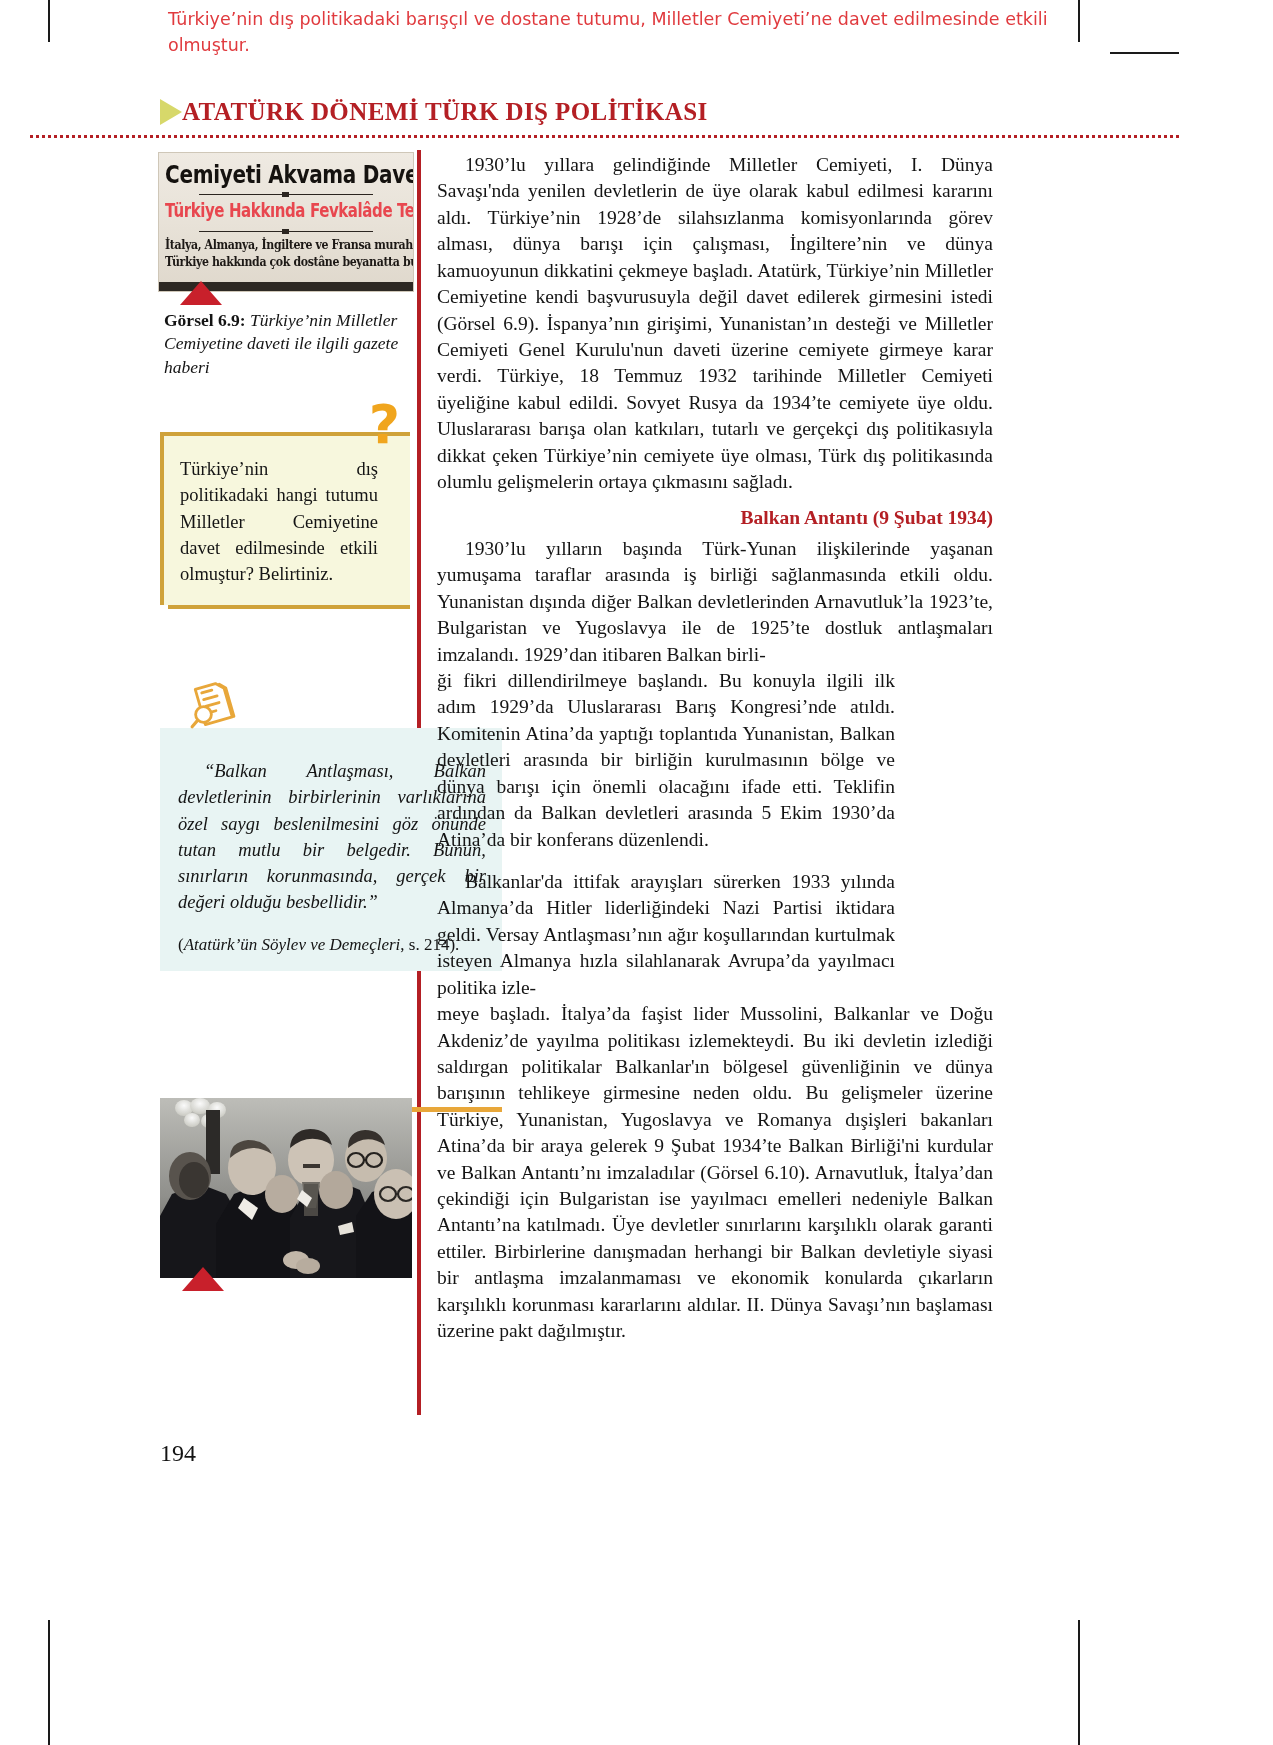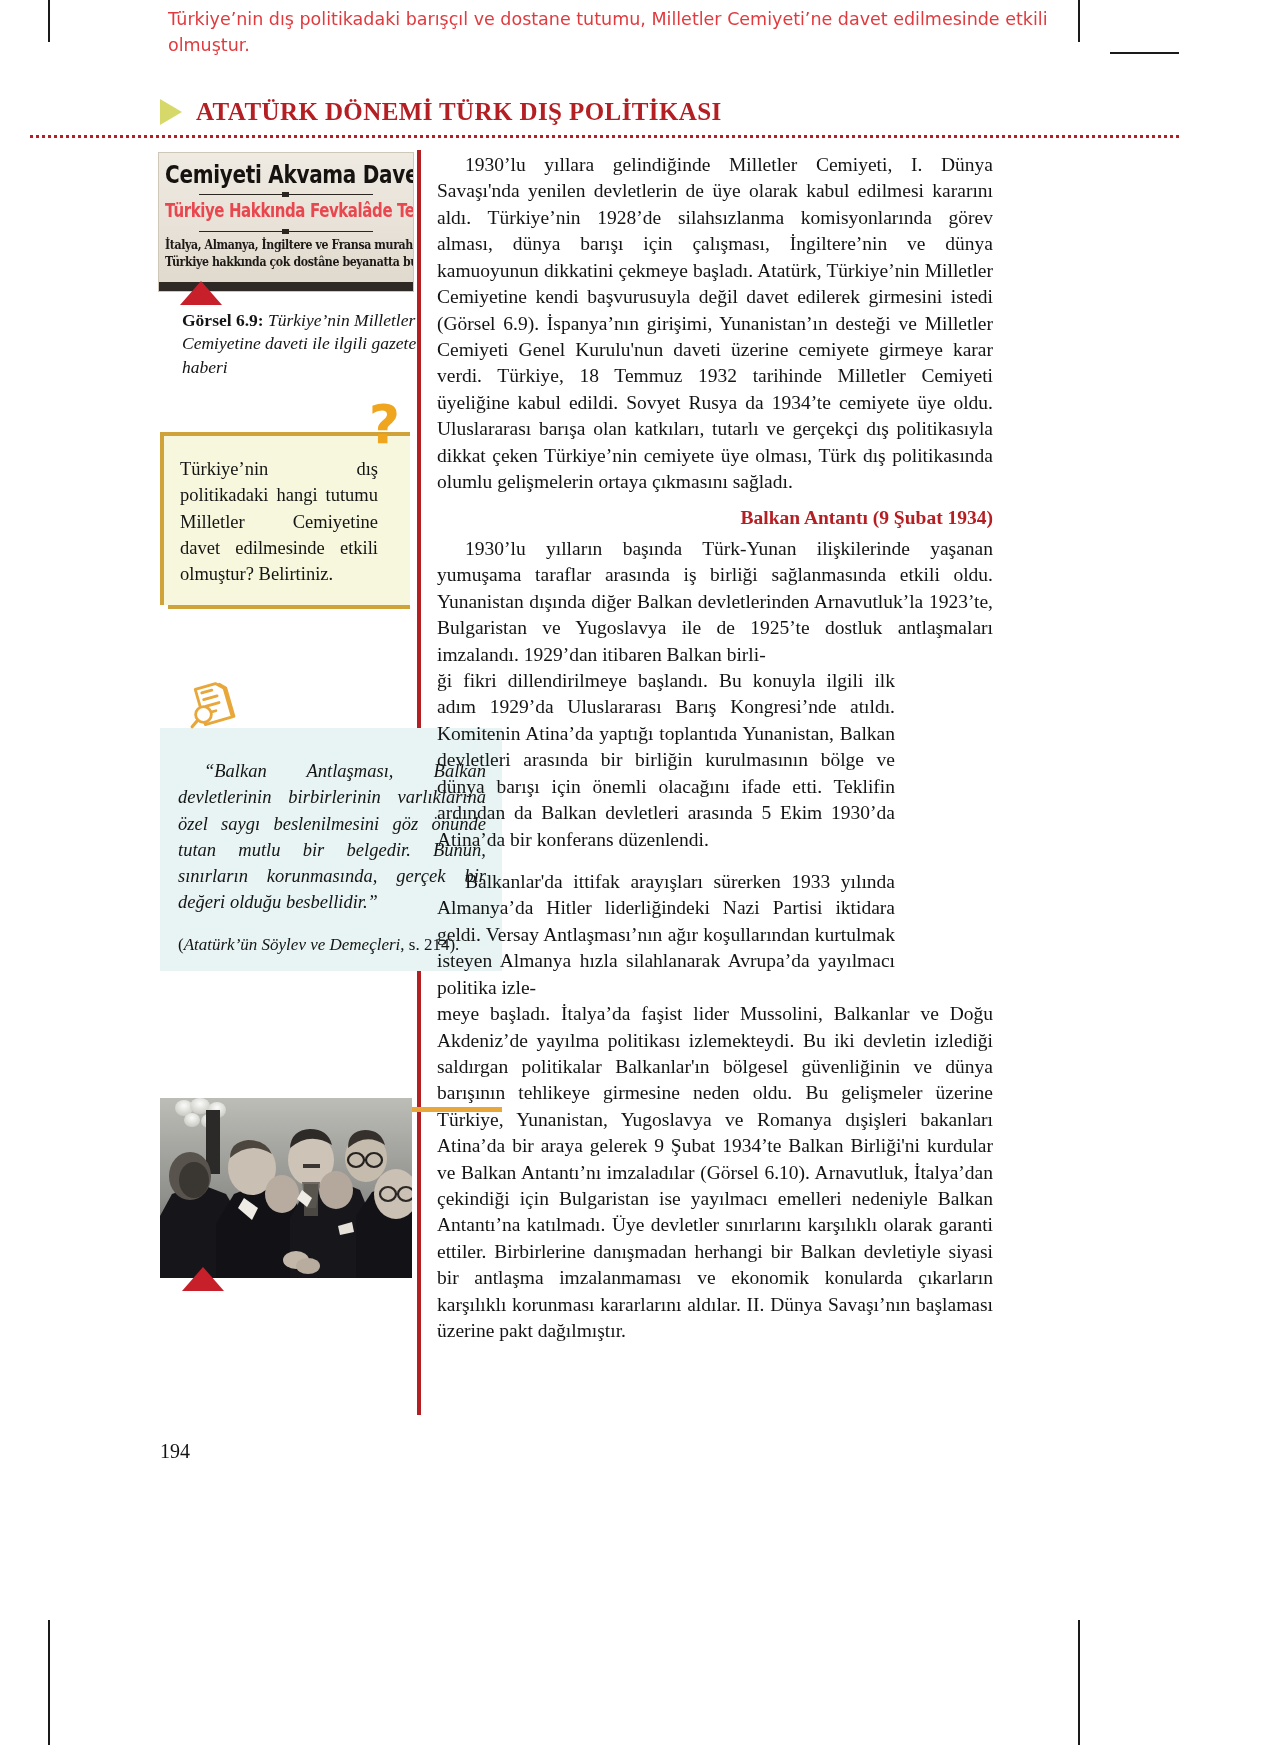--- a/index.html
+++ b/index.html
@@ -38,21 +38,20 @@
     font-weight: 400;
   }
 
   
   .section-title-row {
     position: absolute;
     left: 160px;
     top: 98px;
     display: flex;
     align-items: center;
-    gap: 14px;
   }
   .title-arrow {
     width: 0;
     height: 0;
     border-top: 13px solid transparent;
     border-bottom: 13px solid transparent;
     border-left: 22px solid #d7d86a;
   }
   .section-title {
     color: #b41f24;
@@ -169,21 +168,21 @@
     border-left: 21px solid transparent;
     border-right: 21px solid transparent;
     border-bottom: 24px solid #c8202b;
     margin-left: 22px;
     margin-top: -11px;
     position: relative;
   }
 
   .caption {
     margin-top: 4px;
-    margin-left: 24px;
+    margin-left: 6px;
     width: 238px;
     font-family: "Liberation Serif", serif;
     font-size: 17.5px;
     line-height: 1.34;
     color: #141414;
   }
   .caption b {
     font-weight: bold;
     font-style: normal;
   }
@@ -291,21 +290,21 @@
     background: #2a2a2a;
   }
   .photo svg { display: block; }
 
   
   .page-number {
     position: absolute;
     left: 160px;
     top: 1440px;
     font-family: "Liberation Serif", serif;
-    font-size: 20px;
+    font-size: 24px;
     color: #141414;
   }
 
   
   .right-col {
     position: absolute;
     left: 437px;
     top: 152px;
     width: 556px;
     font-family: "Liberation Serif", serif;

